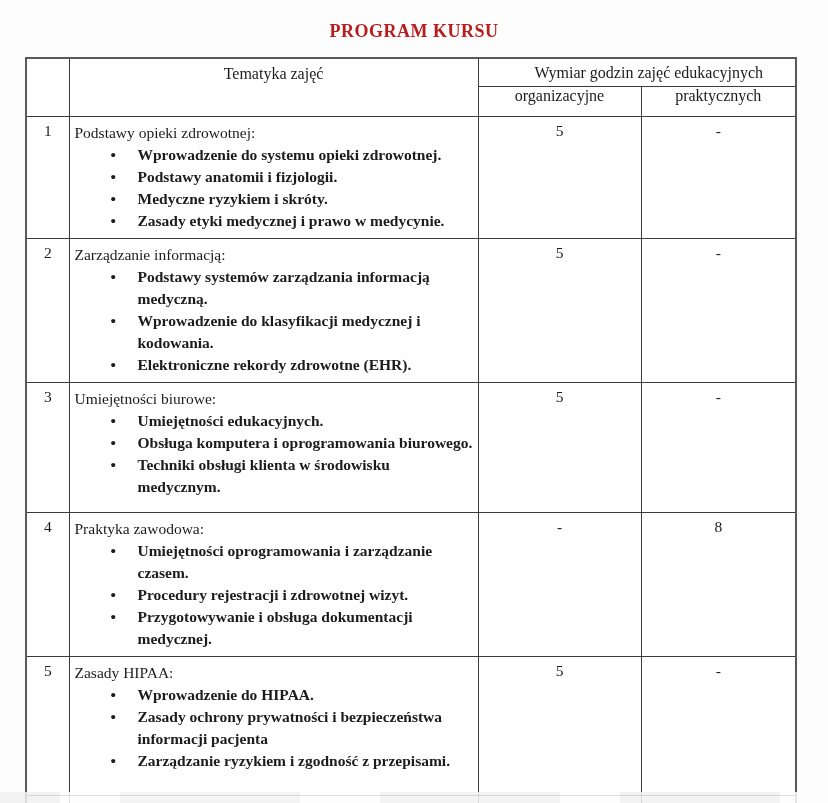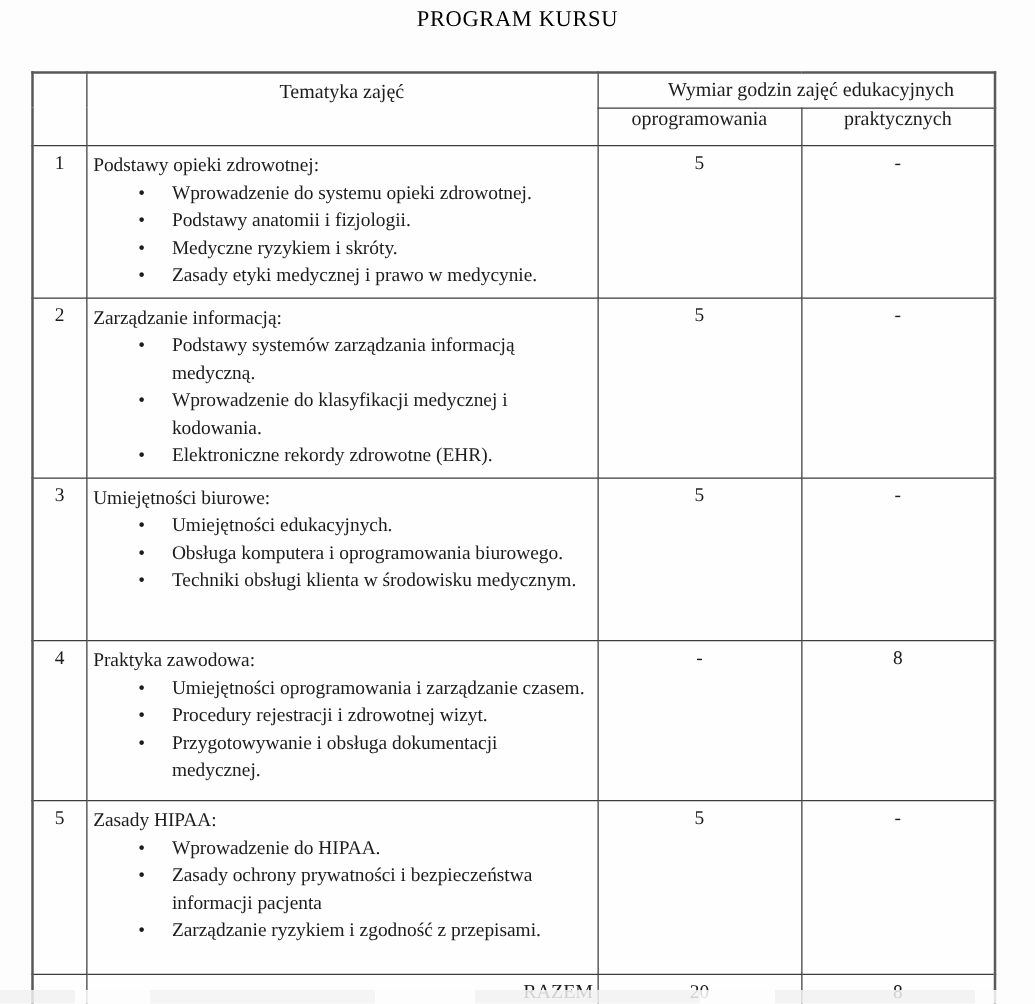--- a/index.html
+++ b/index.html
@@ -10,26 +10,26 @@
     color: #1c1c1c;
   }
   .page {
     position: relative;
     width: 828px;
     height: 803px;
     overflow: hidden;
     background: #fdfdfd;
   }
   .doc-title {
-    margin-top: 5px;
+    margin-top: 21px;
     text-align: center;
     font-size: 18px;
-    font-weight: normal;
+    font-weight: bold;
     letter-spacing: 0.5px;
-    color: #000000;
+    color: #b91c1c;
   }
   table.course-table {
     position: absolute;
     left: 25px;
     top: 57px;
     width: 770px;
     border-collapse: collapse;
     table-layout: fixed;
     background: #fefefe;
     border: 2px solid #595959;
@@ -57,20 +57,21 @@
     text-align: center;
     padding-top: 5px;
     font-size: 15.5px;
   }
   td.cell-topic { padding: 5px 4px 6px 5px; line-height: 22px; margin-left: 10px; }
   td.cell-topic .topic-title { line-height: 22px; }
   ul.topic-bullets {
     list-style: none;
     margin: 0 0 0 33px;
     padding: 0;
+    font-weight: bold;
   }
   ul.topic-bullets li {
     position: relative;
     padding-left: 30px;
     line-height: 22px;
     max-width: 365px;
   }
   ul.topic-bullets li::before {
     content: "\2022";
     position: absolute;
@@ -129,21 +130,21 @@
         <col class="c-theo">
         <col class="c-prac">
     </colgroup>
     <thead>
       <tr>
         <th rowspan="2"></th>
         <th rowspan="2" class="h-topic">Tematyka zajęć</th>
         <th colspan="2" class="h-group">Wymiar godzin zajęć edukacyjnych</th>
       </tr>
       <tr>
-        <th class="h-sub">oprogramowania</th>
+        <th class="h-sub">organizacyjne</th>
         <th class="h-sub">praktycznych</th>
       </tr>
     </thead>
     <tbody>
 
       <tr class="row-0">
         <td class="cell-num">1</td>
         <td class="cell-topic">
           <div class="topic-title">Podstawy opieki zdrowotnej:</div>
           <ul class="topic-bullets">

